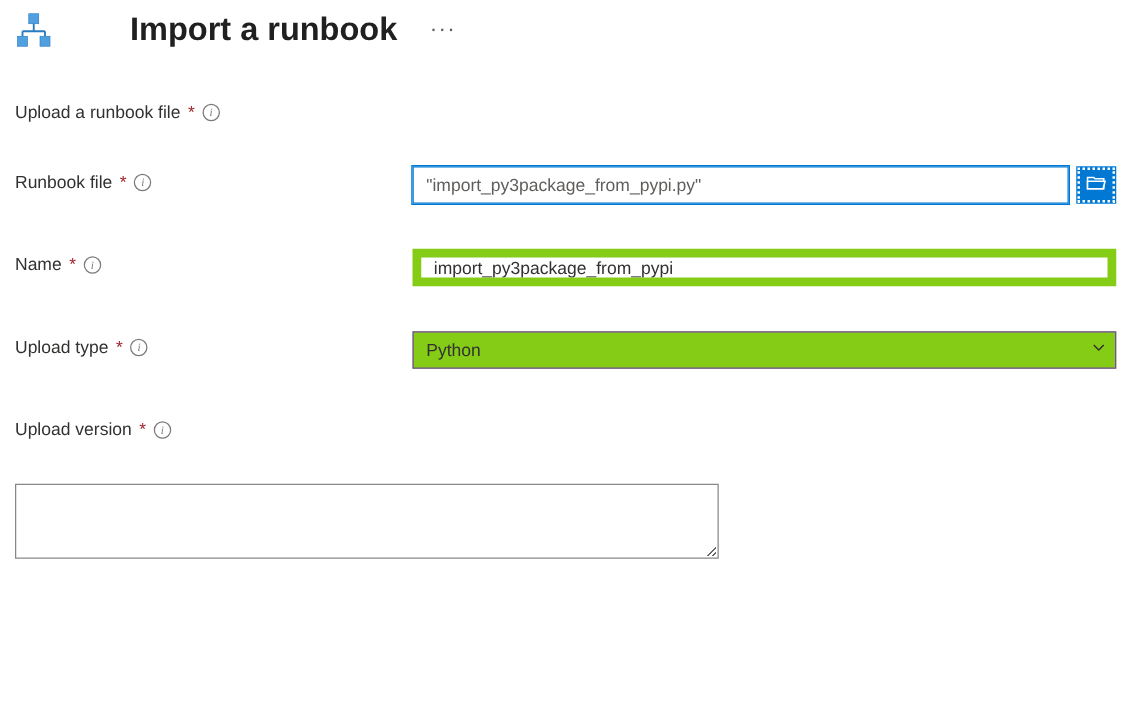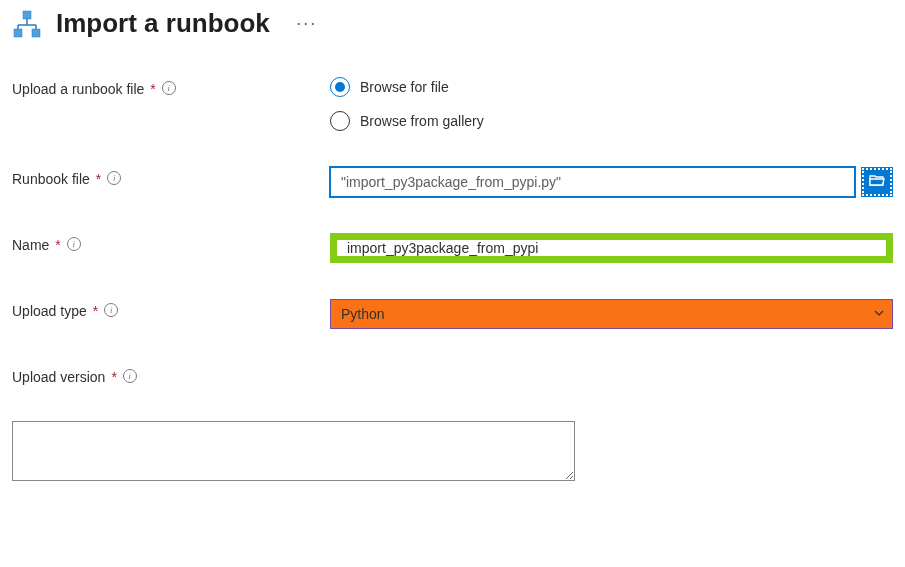--- a/index.html
+++ b/index.html
@@ -22,38 +22,39 @@
     }
     .header-icon {
       width: 30px;
       height: 30px;
       flex-shrink: 0;
     }
     .header-title {
       font-size: 26px;
       font-weight: 600;
       color: #202020;
+      margin-left: 48px;
     }
     .header-ellipsis {
       font-size: 18px;
       color: #606060;
       margin-left: 12px;
       letter-spacing: 1px;
       cursor: pointer;
     }
     .form-row {
       display: flex;
       align-items: flex-start;
       margin-bottom: 36px;
     }
     .label-col {
       width: 318px;
       flex-shrink: 0;
       display: flex;
-      align-items: flex-start;
+      align-items: flex-end;
       gap: 6px;
       padding-top: 4px;
       font-size: 14px;
       color: #323130;
     }
     .required-star {
       color: #a4262c;
       font-size: 14px;
     }
     .info-icon {
@@ -145,21 +146,21 @@
       width: 100%;
     }
     .select-input {
       width: 100%;
       height: 30px;
       border: 1px solid #7b4ba8;
       padding: 0 30px 0 10px;
       font-size: 14px;
       font-family: inherit;
       color: #323130;
-      background: #f97316;
+      background: #84cc16;
       cursor: pointer;
       outline: none;
       appearance: none;
       display: flex;
       align-items: center;
     }
     .chevron {
       position: absolute;
       right: 8px;
       top: 50%;
@@ -195,34 +196,20 @@
   <h1 class="header-title">Import a runbook</h1>
   <span class="header-ellipsis">···</span>
 </div>
 
 <div class="form-row">
   <div class="label-col">
     <span>Upload a runbook file</span>
     <span class="required-star">*</span>
     <span class="info-icon">i</span>
   </div>
-  <div class="field-col">
-    <div class="radio-group">
-      <label class="radio-option">
-        <span class="radio-outer selected">
-          <span class="radio-inner"></span>
-        </span>
-        <span>Browse for file</span>
-      </label>
-      <label class="radio-option">
-        <span class="radio-outer"></span>
-        <span>Browse from gallery</span>
-      </label>
-    </div>
-  </div>
 </div>
 
 <div class="form-row">
   <div class="label-col">
     <span>Runbook file</span>
     <span class="required-star">*</span>
     <span class="info-icon">i</span>
   </div>
   <div class="field-col">
     <div class="file-row">

